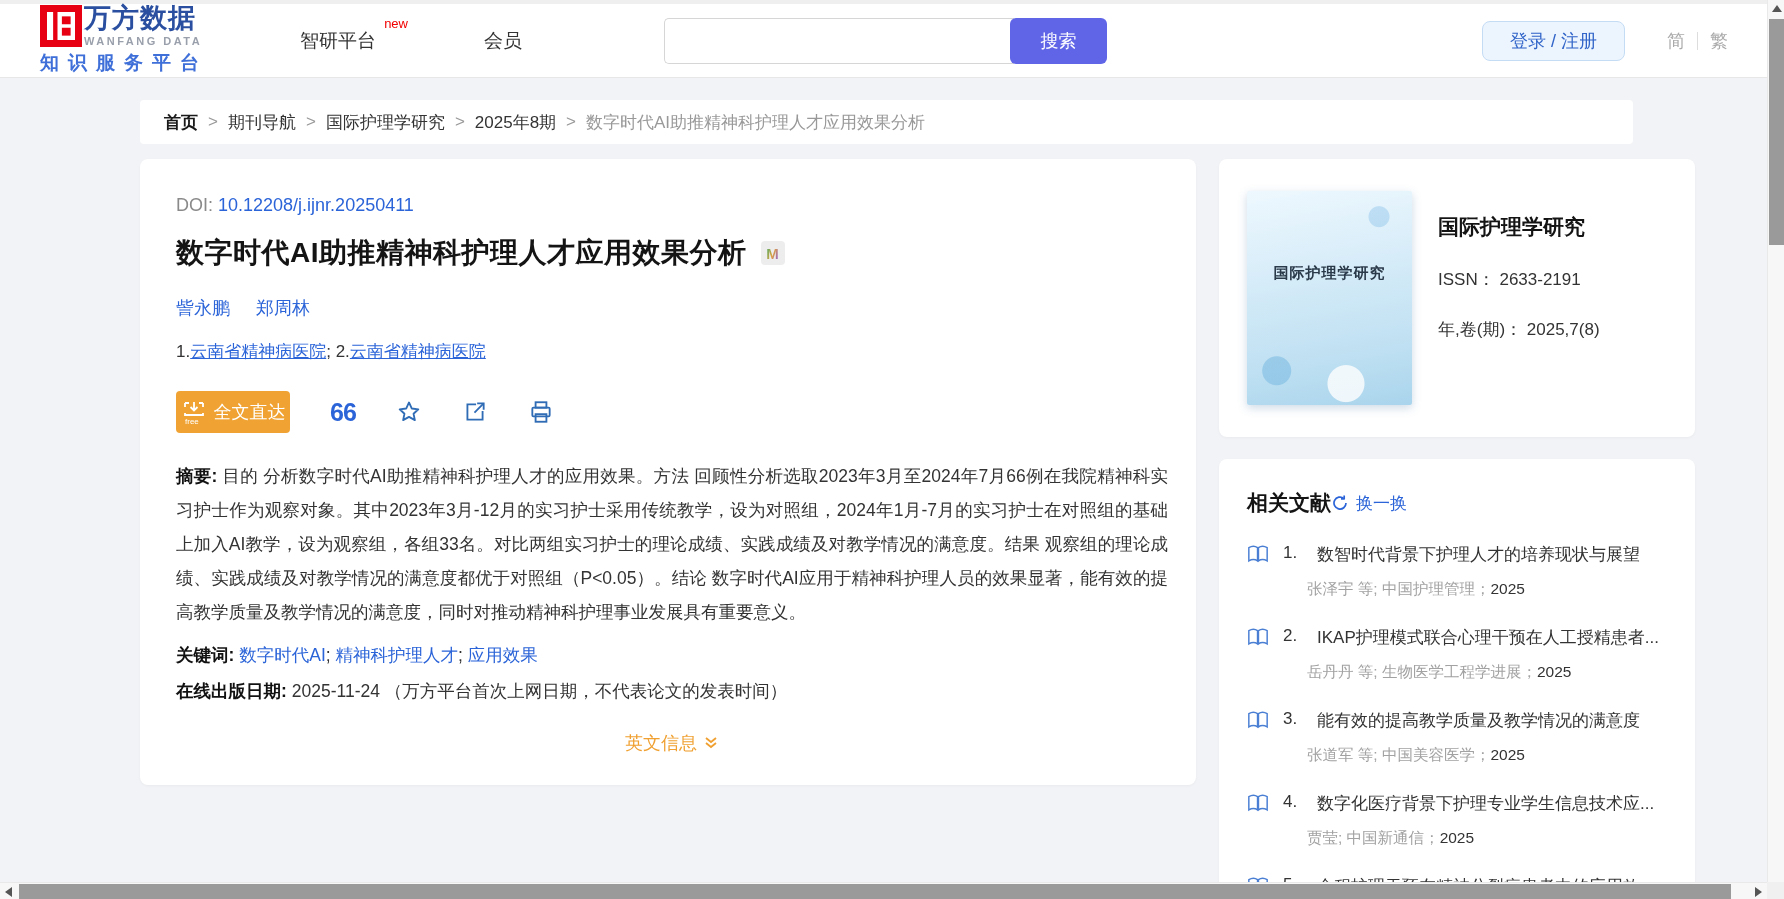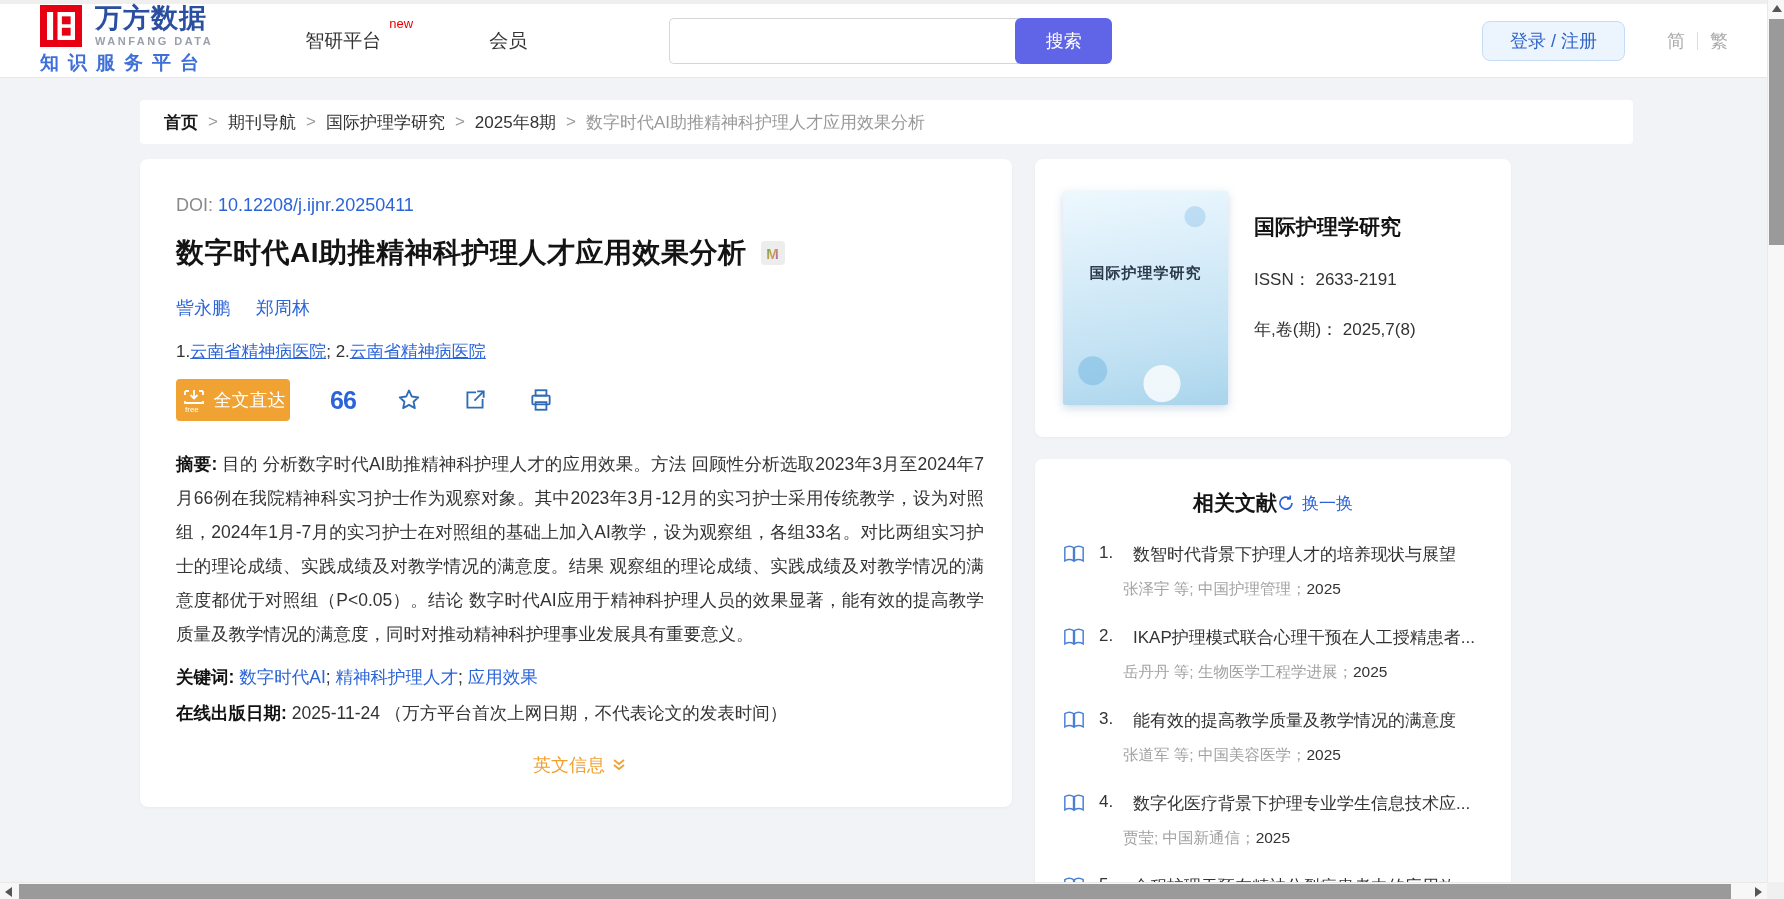--- a/index.html
+++ b/index.html
@@ -4,21 +4,21 @@
 <style>
   * { box-sizing: border-box; margin: 0; padding: 0; }
   html, body { margin: 0; padding: 0; }
   body { font-family: "Liberation Sans", "DejaVu Sans", sans-serif; }
   .viewport { position: relative; width: 1784px; height: 899px; overflow: hidden; background: #f2f3f6; }
 
   
   .topstrip { height: 4px; background: #efefef; }
   header { position: relative; height: 74px; background: #fff; border-bottom: 1px solid #e7e7e7; display: flex; align-items: center; padding: 0 56px 0 40px; }
   .logo { display: flex; flex-direction: column; cursor: pointer; }
-  .logo-top { display: flex; align-items: center; gap: 13px; }
+  .logo-top { display: flex; align-items: center; gap: 2px; }
   .logo-icon { width: 42px; height: 42px; flex: none; }
   .brand-cn { font-size: 27px; font-weight: bold; color: #2a4fa0; line-height: 1; letter-spacing: 1px; }
   .brand-en { font-size: 11px; color: #9aa0ab; font-weight: bold; letter-spacing: 2.5px; margin-top: 3px; }
   .tagline { font-size: 19px; color: #3f6fd8; letter-spacing: 9px; margin-top: 3px; font-weight: bold; }
   .nav { display: flex; align-items: center; margin-left: 92px; gap: 108px; }
   .nav-item { font-size: 19px; color: #333; cursor: pointer; position: relative; }
   .nav-badge { position: absolute; top: -12px; right: -32px; color: #f20000; font-size: 13px; }
   .search { display: flex; margin-left: 142px; height: 46px; }
   .search input { width: 350px; height: 46px; border: 1px solid #d6d6d6; border-right: none; border-radius: 5px 0 0 5px; padding: 0 14px; font-size: 17px; outline: none; background: #fff; }
   .search-btn { width: 97px; height: 46px; border: none; background: #6065e8; color: #fff; font-size: 18px; border-radius: 6px; margin-left: -4px; cursor: pointer; }
@@ -32,32 +32,32 @@
   .page { padding-top: 22px; margin-left: 140px; width: 1493px; }
   .breadcrumb { background: #fff; border-radius: 4px; height: 44px; display: flex; align-items: center; padding: 0 24px; font-size: 17px; color: #333; }
   .breadcrumb .crumb { cursor: pointer; }
   .breadcrumb .crumb.home { font-weight: bold; color: #1a1a1a; }
   .breadcrumb .sep { color: #999; margin: 0 10px; }
   .breadcrumb .current { color: #999; cursor: default; }
 
   .content-row { display: flex; gap: 23px; margin-top: 15px; align-items: flex-start; }
 
   
-  .article-card { width: 872px; flex: none; background: #fff; border-radius: 8px; padding: 36px 28px 30px 36px; min-height: 563px; box-shadow: 0 1px 3px rgba(0,0,0,.04); }
+  .article-card { width: 1056px; flex: none; background: #fff; border-radius: 8px; padding: 36px 28px 30px 36px; min-height: 563px; box-shadow: 0 1px 3px rgba(0,0,0,.04); }
   .doi-row { font-size: 18px; color: #8a8a8a; }
   .doi-row a { color: #2b64d8; text-decoration: none; cursor: pointer; }
   .title-row { margin-top: 18px; display: flex; align-items: center; gap: 14px; }
   .article-title { font-size: 28px; font-weight: bold; color: #141414; letter-spacing: .5px; }
   .m-badge { width: 24px; height: 24px; background: #ededed; border-radius: 4px; display: flex; align-items: center; justify-content: center; cursor: pointer; }
   .m-badge b { font-size: 15px; font-weight: 800; background: linear-gradient(110deg, #3fae6a 5%, #e0a23e 50%, #8e5bd8 95%); -webkit-background-clip: text; background-clip: text; color: transparent; }
   .authors-row { margin-top: 24px; display: flex; gap: 26px; font-size: 18px; }
   .authors-row a { color: #2b64d8; text-decoration: none; cursor: pointer; }
   .affil-row { margin-top: 20px; font-size: 17px; color: #333; }
   .affil-row a { color: #2b64d8; text-decoration: underline; cursor: pointer; }
-  .actions-row { margin-top: 16px; display: flex; align-items: center; }
+  .actions-row { margin-top: 28px; display: flex; align-items: center; }
   .fulltext-btn { width: 114px; height: 42px; background: #f0a332; border: none; border-radius: 4px; color: #fff; font-size: 18px; display: flex; align-items: center; justify-content: center; gap: 7px; cursor: pointer; }
   .act-icon { margin-left: 40px; cursor: pointer; display: flex; align-items: center; }
   .quote-glyph { font-size: 25px; font-weight: bold; color: #2b64d8; letter-spacing: -1px; line-height: 1; }
   .abstract { margin-top: 26px; font-size: 17.5px; color: #333; line-height: 34px; text-align: justify; }
   .abstract b, .kw-row b, .pub-row b { color: #111; font-weight: bold; }
   .kw-row { margin-top: 14px; font-size: 17.5px; color: #333; }
   .kw-row a { color: #2b64d8; text-decoration: none; cursor: pointer; }
   .pub-row { margin-top: 12px; font-size: 17.5px; color: #333; }
   .english-row { margin-top: 28px; text-align: center; }
   .english-link { color: #f0a030; font-size: 18px; cursor: pointer; display: inline-flex; align-items: center; gap: 6px; }
@@ -71,21 +71,21 @@
       radial-gradient(circle at 80% 12%, rgba(150,200,235,.5) 0 10px, transparent 11px),
       radial-gradient(circle at 60% 90%, rgba(255,255,255,.8) 0 18px, transparent 19px),
       linear-gradient(170deg, #eef8fe 0%, #d8edf9 35%, #bfe0f2 75%, #a9d4ec 100%);
     position: relative; }
   .cover-text { position: absolute; top: 34%; width: 100%; text-align: center; font-size: 15px; font-weight: bold; color: #2b3a4a; letter-spacing: 1px; }
   .journal-info { padding-top: 22px; }
   .journal-name { font-size: 21px; font-weight: bold; color: #141414; cursor: pointer; }
   .journal-line { margin-top: 27px; font-size: 17px; color: #333; }
 
   .related-card { margin-top: 22px; background: #fff; border-radius: 8px; padding: 30px 28px; height: 520px; box-shadow: 0 1px 3px rgba(0,0,0,.04); overflow: hidden; }
-  .related-head { display: flex; align-items: center; justify-content: center; }
+  .related-head { display: flex; align-items: center; justify-content: flex-start; }
   .related-title { font-size: 21px; font-weight: bold; color: #141414; }
   .refresh-link { display: flex; align-items: center; gap: 7px; color: #2b64d8; font-size: 17px; cursor: pointer; }
   .rel-item { margin-top: 26px; }
   .rel-line1 { display: flex; align-items: flex-start; gap: 10px; cursor: pointer; }
   .rel-num { font-size: 17px; color: #333; width: 24px; flex: none; margin-left: 4px; }
   .rel-title { font-size: 17px; color: #333; white-space: nowrap; overflow: hidden; }
   .rel-meta { margin-top: 13px; margin-left: 60px; font-size: 15.5px; color: #a2a2a2; }
   .rel-meta .year { color: #333; }
   .book-icon { flex: none; margin-top: 1px; }
 

